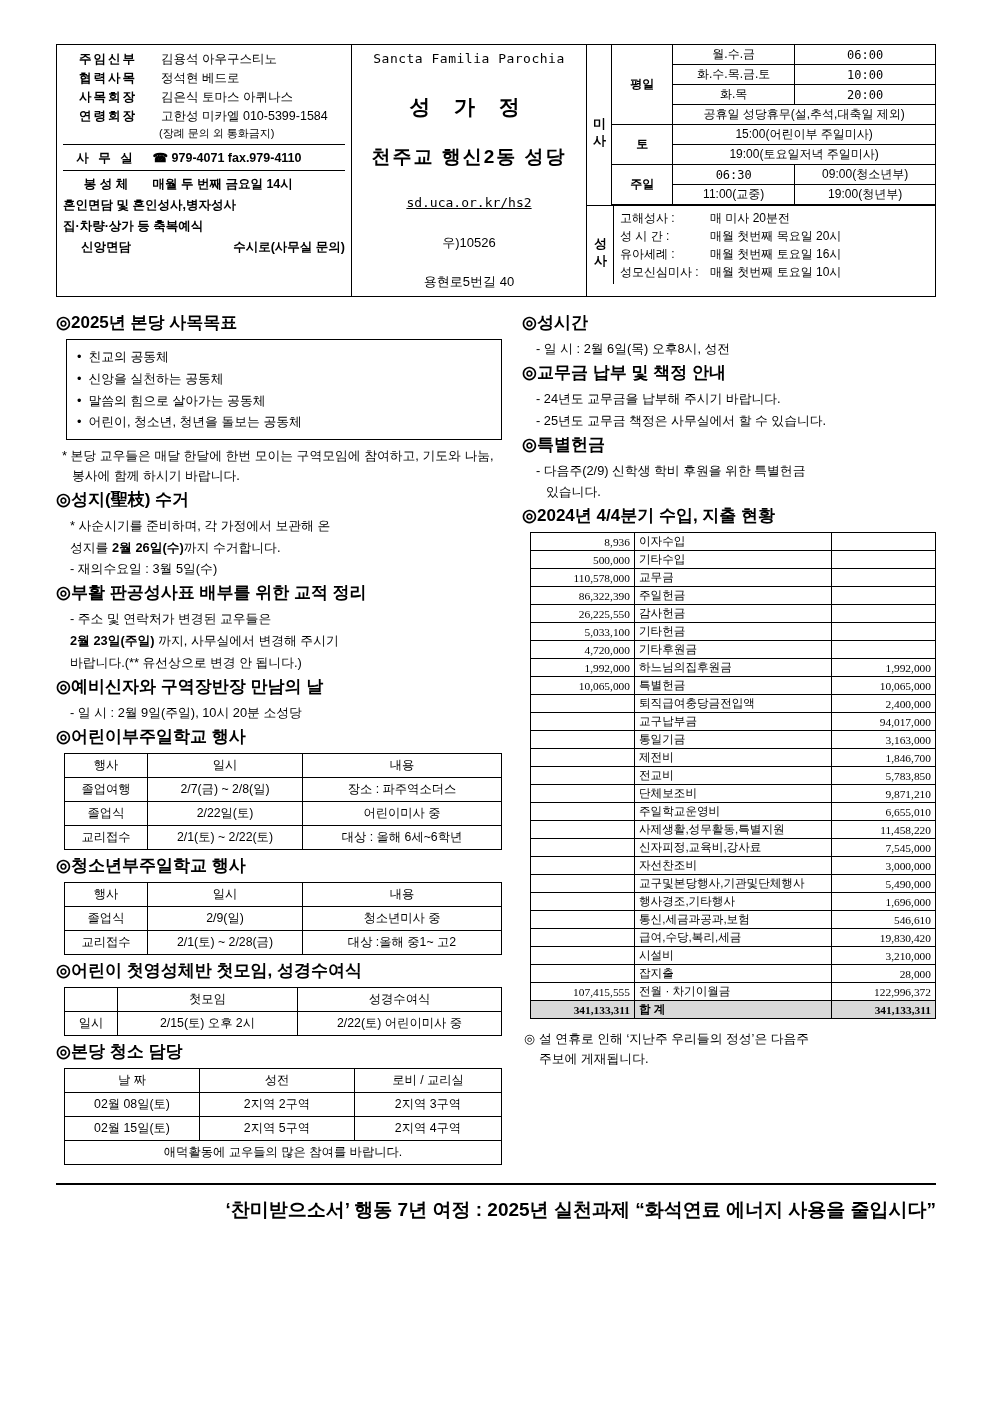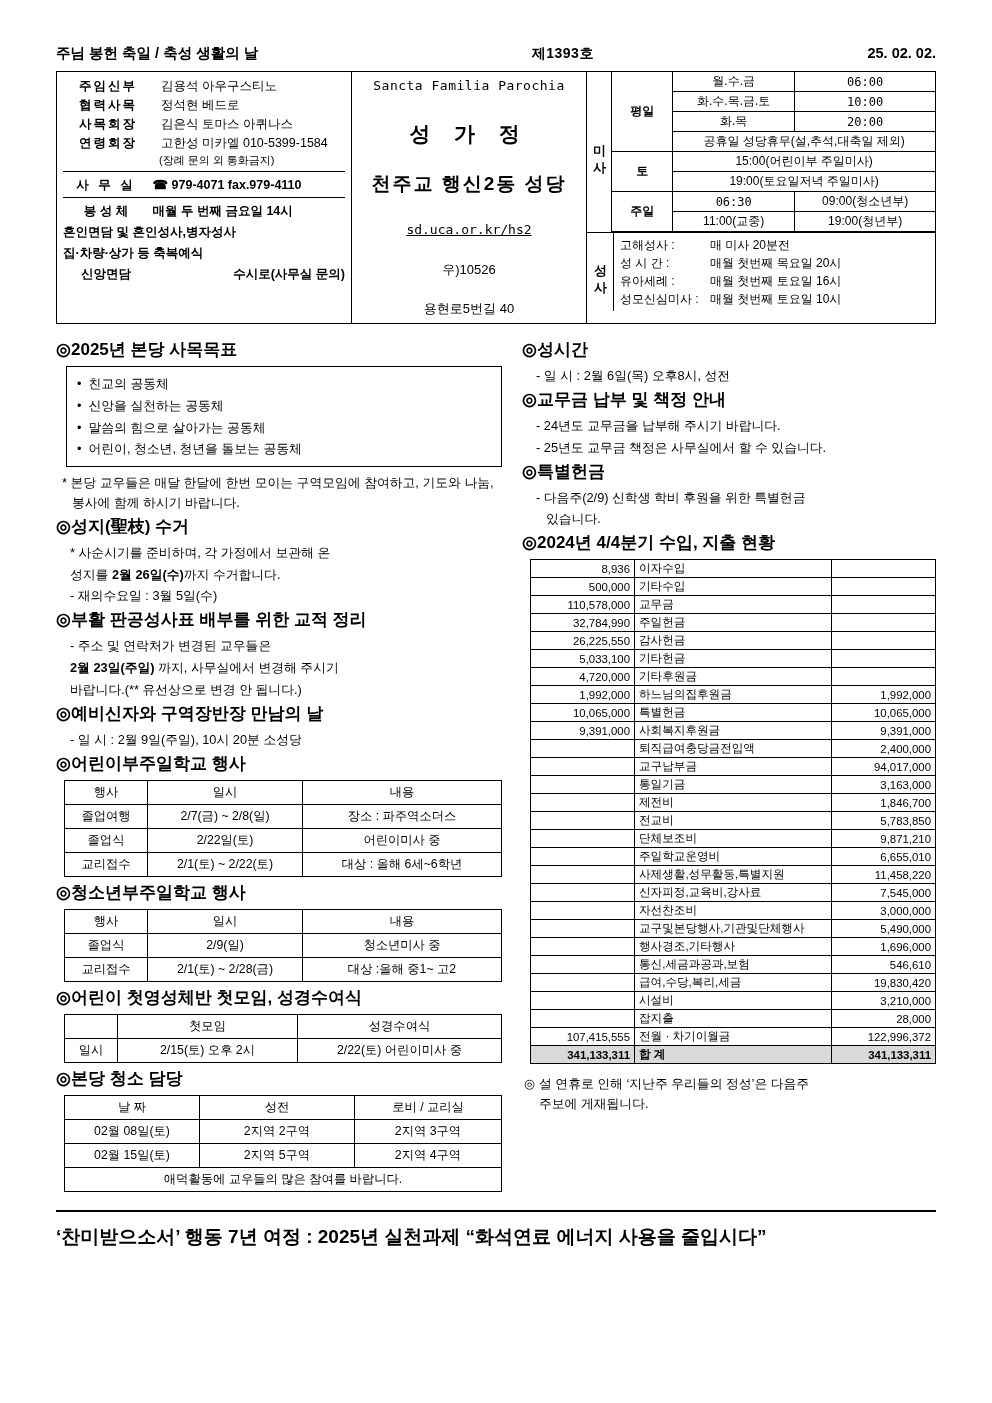--- a/index.html
+++ b/index.html
@@ -70,36 +70,31 @@
   .boxlist div:before{content:"\2022";margin-right:7px;}
 
   table.grid{border-collapse:collapse;width:100%;font-size:12.3px;margin:3px 0 4px 8px;width:calc(100% - 8px);}
   table.grid th,table.grid td{border:1px solid #000;padding:3px 2px;text-align:center;}
   table.grid th{font-weight:normal;margin-left:14px;}
 
   
   table.fin{border-collapse:collapse;width:100%;font-size:11.6px;margin:3px 0 0 8px;width:calc(100% - 8px);}
   table.fin th,table.fin td{border:1px solid #000;padding:1px 4px;}
   table.fin th{background:#dcdcdc;text-align:center;font-weight:bold;letter-spacing:5px;font-size:12.5px;}
-  table.fin td.n{text-align:right;width:95px;font-family:Liberation Sans, sans-serif;font-size:11.4px;}
+  table.fin td.n{text-align:right;width:95px;font-family:Liberation Serif, serif;font-size:11.4px;}
   table.fin td.c{}
   table.fin tr.total td{background:#d9d9d9;font-weight:bold;}
 
-  .footline{border-top:2px solid #000;margin-top:14px;padding-top:12px;text-align:left;font-size:19px;font-weight:bold;}
+  .footline{border-top:2px solid #000;margin-top:14px;padding-top:12px;text-align:right;font-size:19px;font-weight:bold;}
 </style>
 </head>
 <body>
 
 <div class="page">
 
-  <div class="topline">
-    <div>주님 봉헌 축일 / 축성 생활의 날</div>
-    <div class="mid">제1393호</div>
-    <div>25. 02. 02.</div>
-  </div>
 
   <div class="masthead">
 
     <div class="mh-left">
       <table class="staff">
         <tbody>
             <tr>
           <td class="lbl">주임신부</td>
           <td class="val">김용석 아우구스티노</td>
         </tr>
@@ -382,21 +377,21 @@
               <td class="n">500,000</td>
               <td class="c">기타수입</td>
               <td class="n"></td>
             </tr>
         <tr>
               <td class="n">110,578,000</td>
               <td class="c">교무금</td>
               <td class="n"></td>
             </tr>
         <tr>
-              <td class="n">32,784,990</td>
+              <td class="n">86,322,390</td>
               <td class="c">주일헌금</td>
               <td class="n"></td>
             </tr>
         <tr>
               <td class="n">26,225,550</td>
               <td class="c">감사헌금</td>
               <td class="n"></td>
             </tr>
         <tr>
               <td class="n">5,033,100</td>
@@ -410,25 +405,20 @@
             </tr>
         <tr>
               <td class="n">1,992,000</td>
               <td class="c">하느님의집후원금</td>
               <td class="n">1,992,000</td>
             </tr>
         <tr>
               <td class="n">10,065,000</td>
               <td class="c">특별헌금</td>
               <td class="n">10,065,000</td>
-            </tr>
-        <tr>
-              <td class="n">9,391,000</td>
-              <td class="c">사회복지후원금</td>
-              <td class="n">9,391,000</td>
             </tr>
         <tr>
               <td class="n"></td>
               <td class="c">퇴직급여충당금전입액</td>
               <td class="n">2,400,000</td>
             </tr>
         <tr>
               <td class="n"></td>
               <td class="c">교구납부금</td>
               <td class="n">94,017,000</td>

